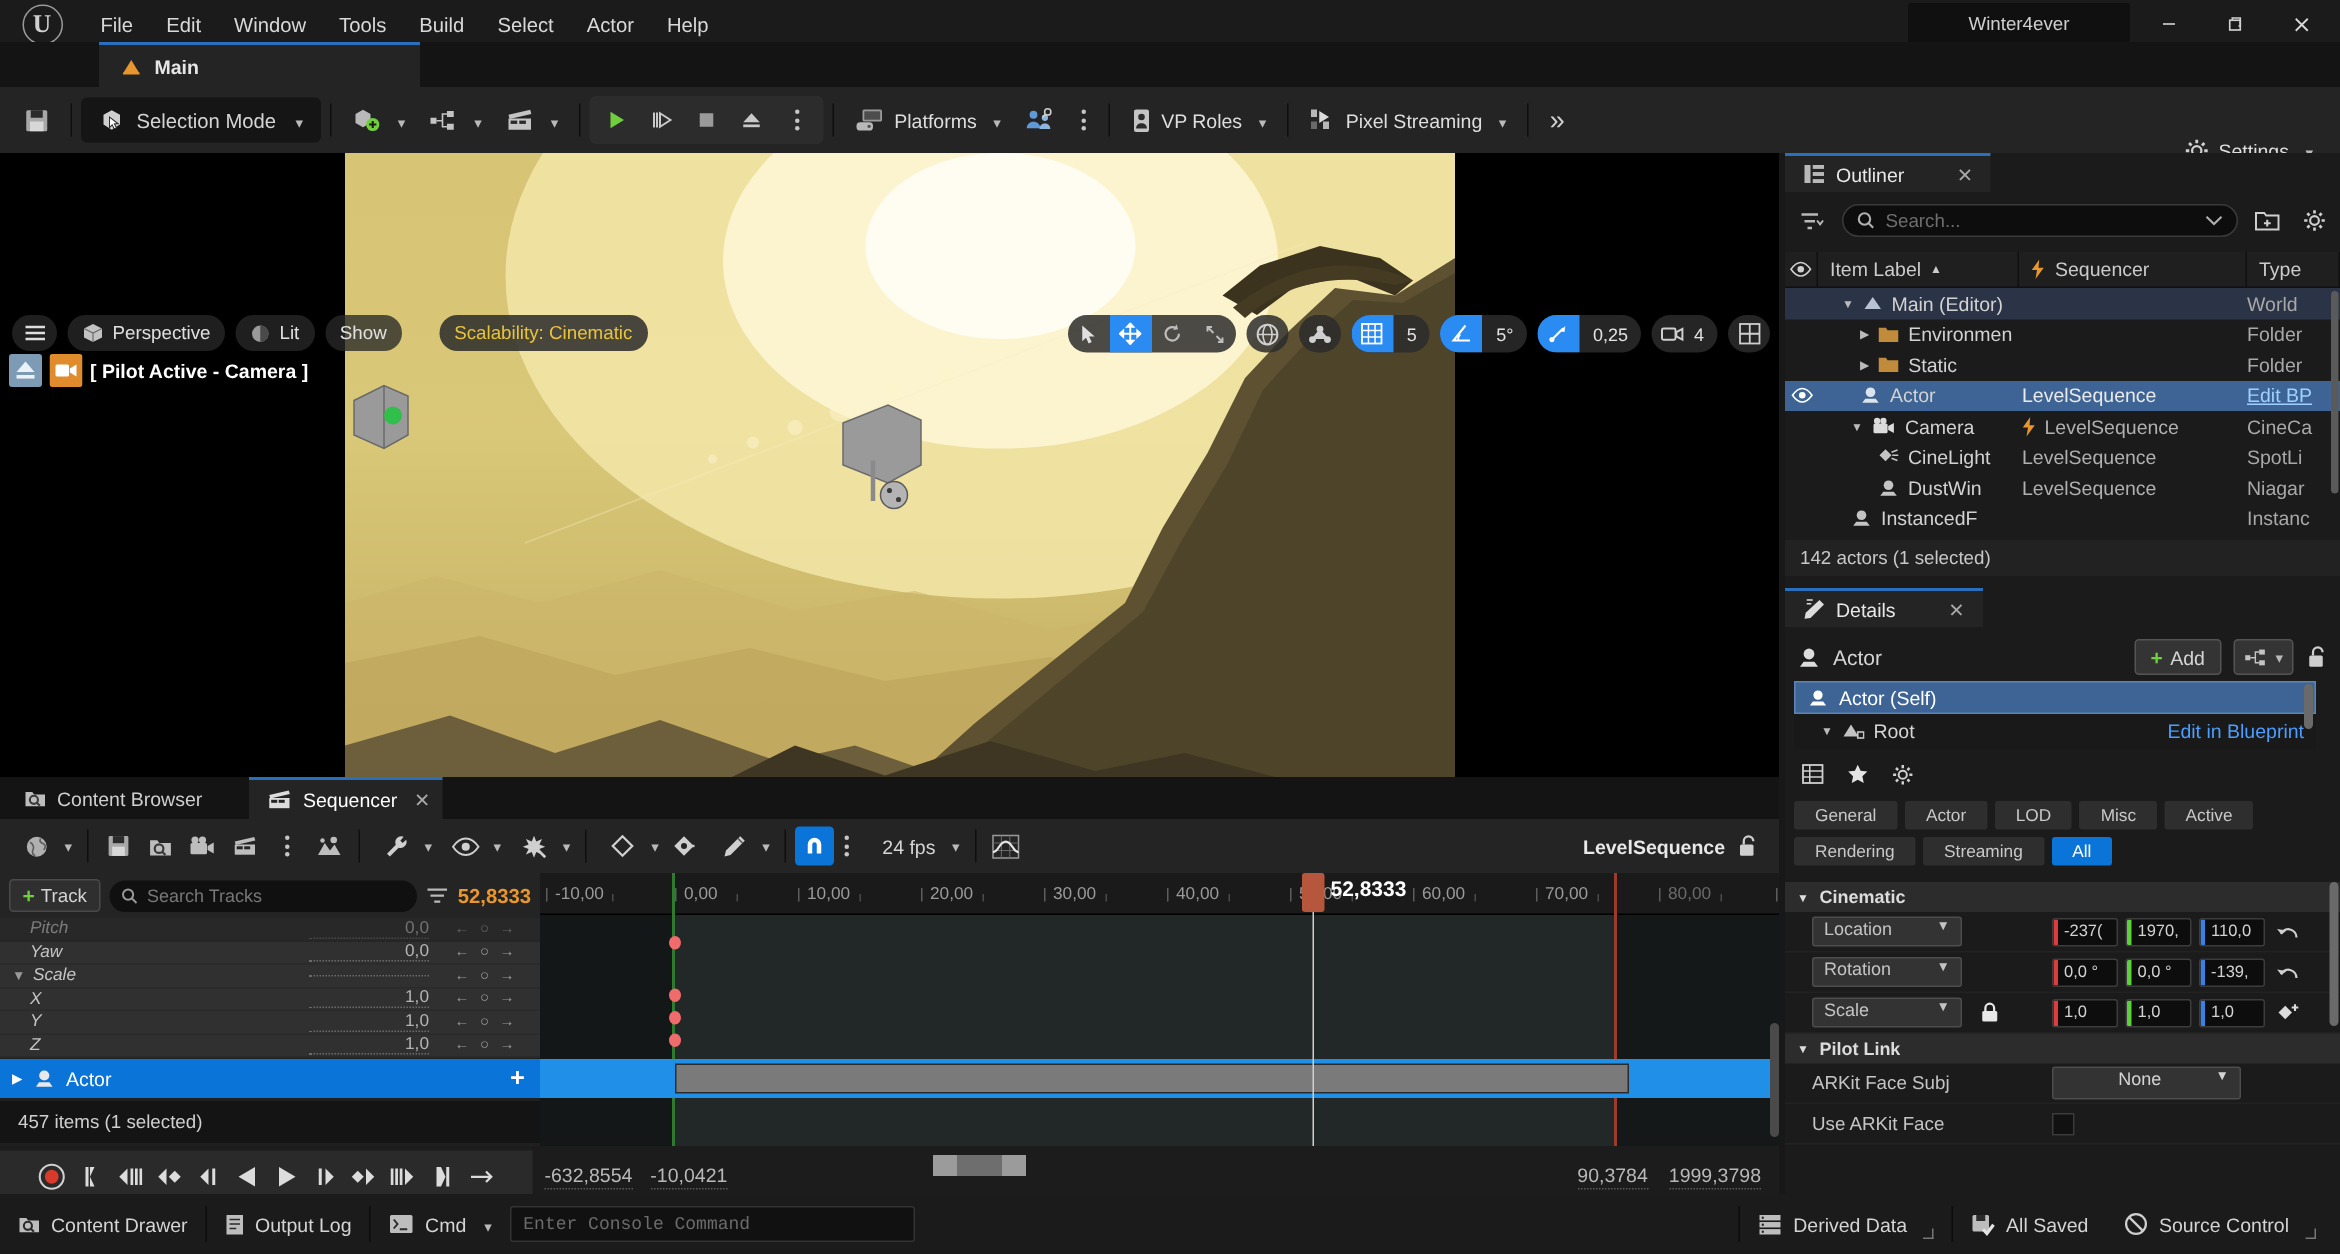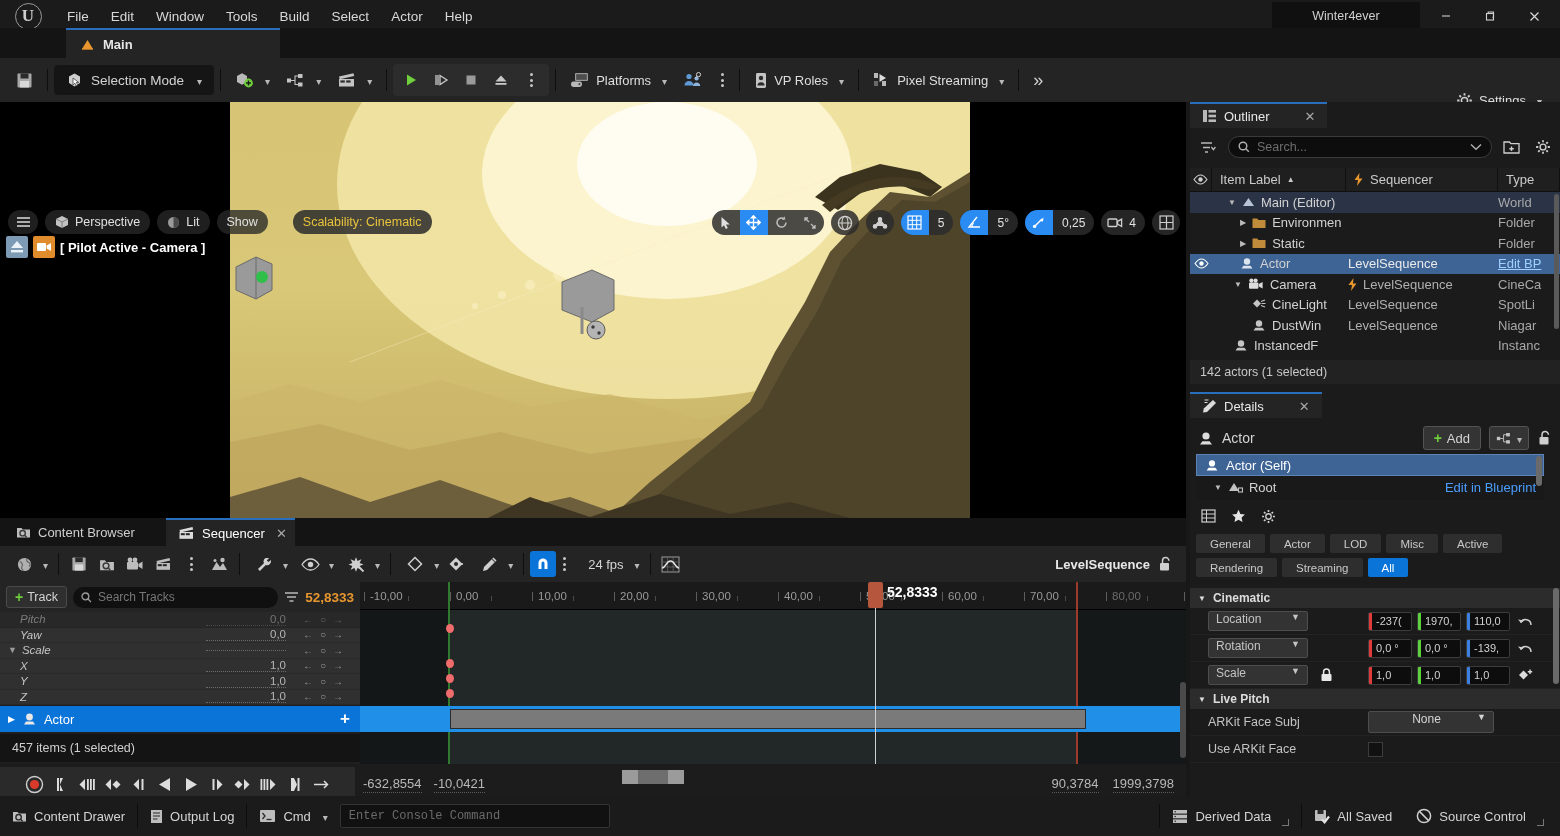--- a/index.html
+++ b/index.html
@@ -1419,21 +1419,21 @@
           </span>
           <span class="ico" style="width:30px">
             <svg width="17" height="15" viewBox="0 0 17 15">
                 <path d="M6.5 2.5 L11 7 L6.5 11.5 L2 7 Z" fill="#dcdcdc"></path>
                 <path d="M13 1.5v4.5M10.8 3.7h4.4" stroke="#dcdcdc" stroke-width="1.4"></path>
               </svg>
           </span>
         </div>
         <div class="sec-head">
           <span style="font-size:8px">▼</span>
-          <span>Live Pitch</span>
+          <span>Pilot Link</span>
         </div>
         <div class="prow">
           <span class="pname">ARKit Face Subj</span>
           <span class="pdrop" style="width:126px;height:22px">
             <span style="flex:1;text-align:center">None</span>
             <span style="font-size:9px">▼</span>
           </span>
         </div>
         <div class="prow">
           <span class="pname">Use ARKit Face</span>

